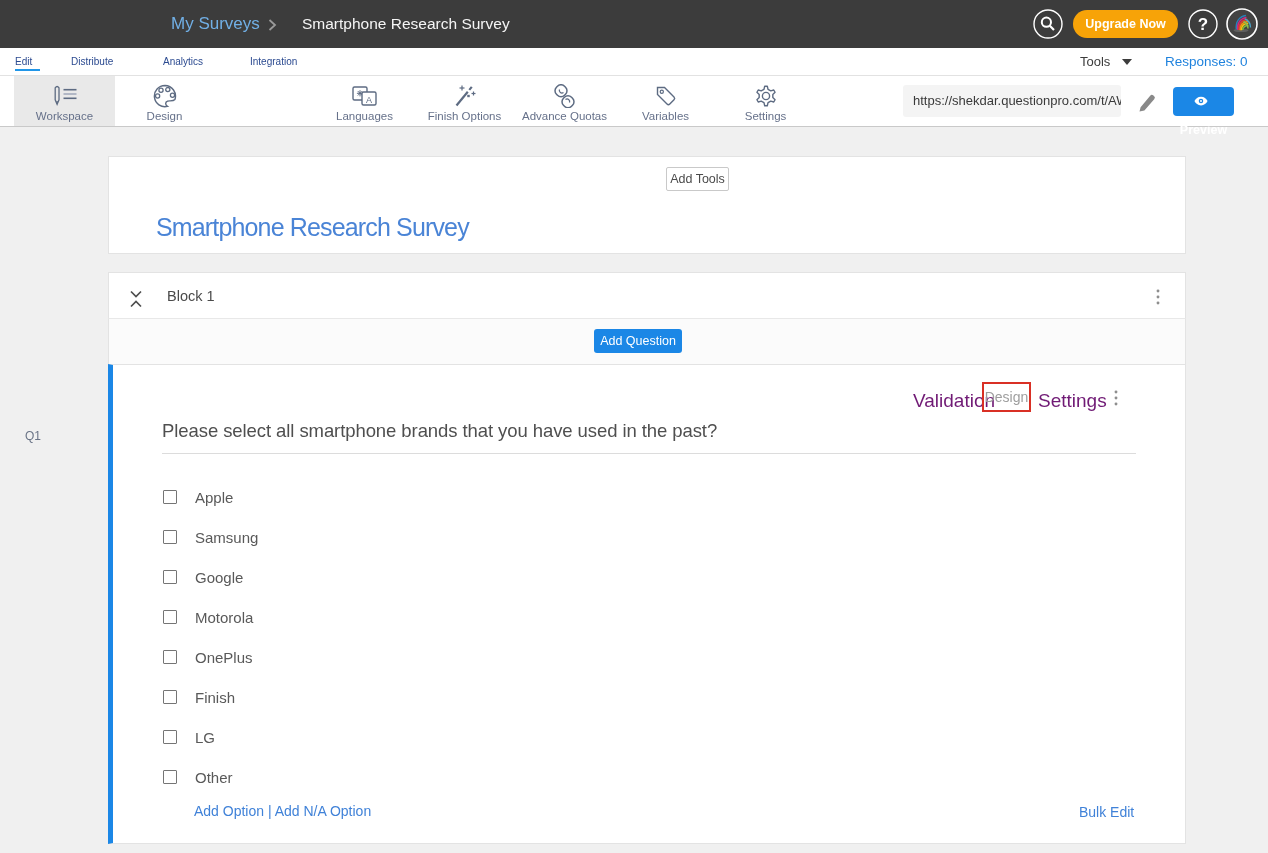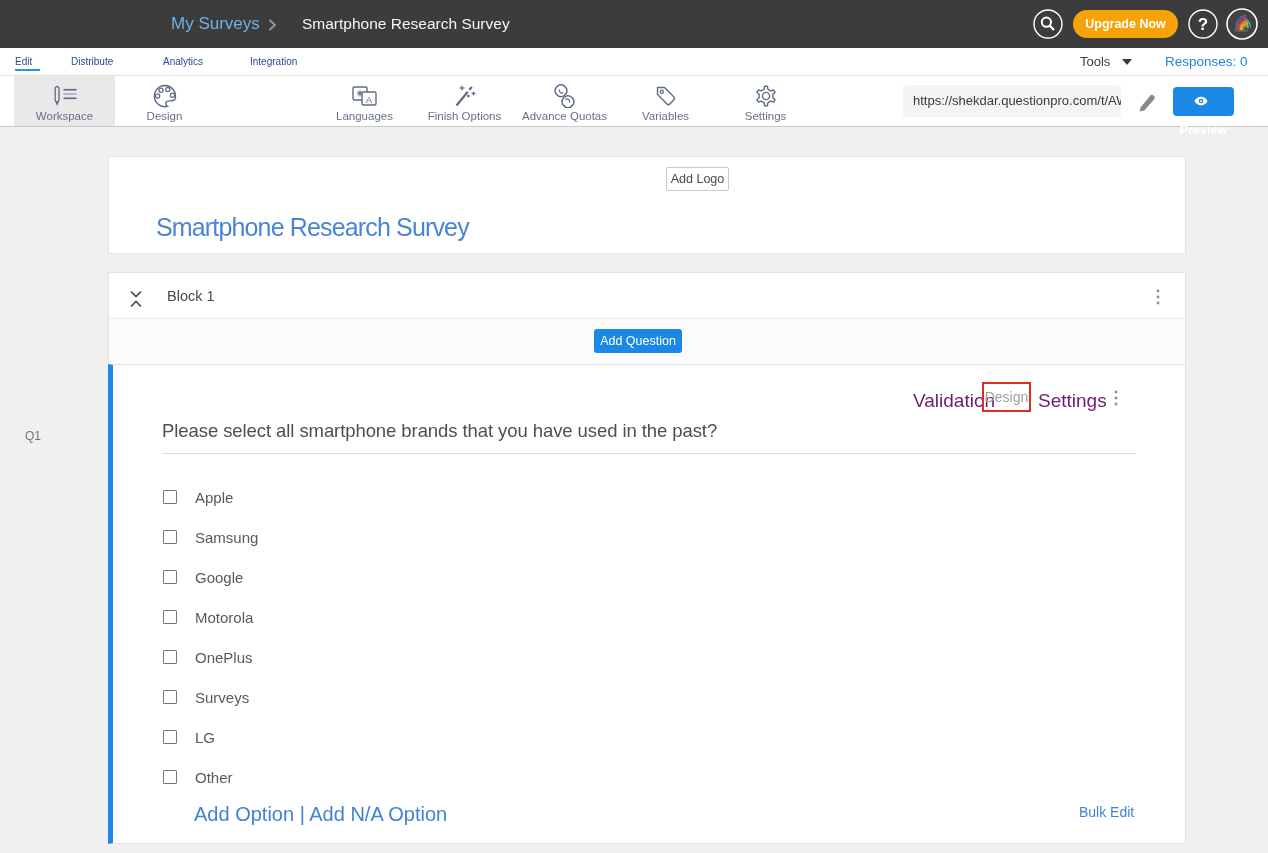--- a/index.html
+++ b/index.html
@@ -42,21 +42,21 @@
 #addqbtn { position:absolute; left:485px; top:10px; width:88px; height:24px; background:#1b87e6; border-radius:3px; color:#fff; font-size:12.5px; font-weight:normal; text-align:center; line-height:24px; }
 
 #qcard { position:absolute; left:108px; top:364px; width:1078px; height:480px; background:#fff; border:1px solid #e3e3e3; border-left:5px solid #1b87e6; }
 .qtab { position:absolute; top:25px; font-size:19px; color:#701a75; }
 #logicbox { position:absolute; left:869px; top:17px; width:49px; height:30px; border:2px solid #d93025; font-size:14px; color:#9e9e9e; text-align:center; line-height:27px; }
 #qtext { position:absolute; left:49px; top:55px; font-size:18.5px; letter-spacing:-0.08px; color:#4f4f4f; }
 #qline { position:absolute; left:49px; top:88px; width:974px; border-bottom:1px solid #dcdcdc; }
 .optrow { position:absolute; left:50px; height:16px; }
 .cbx { position:absolute; left:0; top:0; width:14px; height:14px; border:1.5px solid #757575; border-radius:1px; background:#fff; }
 .optlabel { position:absolute; left:32px; top:0; font-size:15px; color:#595959; line-height:15px; }
-#addopt { position:absolute; left:81px; top:438px; font-size:20px; color:#4082d8; }
+#addopt { position:absolute; left:81px; top:438px; font-size:14px; color:#4082d8; }
 #bulkedit { position:absolute; left:966px; top:439px; font-size:14px; color:#4082d8; }
 </style>
 </head>
 <body>
 
 <div id="topbar">
   <span id="mysurveys">My Surveys</span>
   <svg width="9" height="12" viewBox="0 0 9 12" style="position:absolute;left:268px;top:19px;">
     <path d="M1.5 1 L7 6 L1.5 11" fill="none" stroke="#9a9a9a" stroke-width="1.8"></path>
   </svg>
@@ -188,21 +188,21 @@
       <path d="M8 0.5 C4.5 0.5 1.8 2.8 0.5 5.5 C1.8 8.2 4.5 10.5 8 10.5 C11.5 10.5 14.2 8.2 15.5 5.5 C14.2 2.8 11.5 0.5 8 0.5 Z" fill="#fff"></path>
       <circle cx="8" cy="5.5" r="2.6" fill="#1b87e6"></circle>
       <circle cx="8" cy="5.5" r="1.1" fill="#fff"></circle>
     </svg><span style="display:inline-block;">Preview</span>
   </div>
 </div>
 
 <span id="q1label">Q1</span>
 
 <div id="card1">
-  <div id="addlogo">Add Logo</div>
+  <div id="addlogo">Add Tools</div>
   <span id="surveytitle">Smartphone Research Survey</span>
 </div>
 
 <div id="blockhdr">
   <svg width="14" height="18" viewBox="0 0 14 18" style="position:absolute;left:20px;top:17px;">
     <path d="M2 1.5 L7 6.5 L12 1.5" fill="none" stroke="#4e4e4e" stroke-width="1.7"></path>
     <path d="M2 16.5 L7 11.5 L12 16.5" fill="none" stroke="#4e4e4e" stroke-width="1.7"></path>
   </svg>
   <span id="blocklabel">Block 1</span>
   <svg width="4" height="16" viewBox="0 0 4 16" style="position:absolute;left:1047px;top:16px;">
@@ -242,21 +242,21 @@
   <div class="optrow" style="top:245px;">
       <span class="cbx"></span>
       <span class="optlabel">Motorola</span>
     </div>
   <div class="optrow" style="top:285px;">
       <span class="cbx"></span>
       <span class="optlabel">OnePlus</span>
     </div>
   <div class="optrow" style="top:325px;">
       <span class="cbx"></span>
-      <span class="optlabel">Surveys</span>
+      <span class="optlabel">Finish</span>
     </div>
   <div class="optrow" style="top:365px;">
       <span class="cbx"></span>
       <span class="optlabel">LG</span>
     </div>
   <div class="optrow" style="top:405px;">
       <span class="cbx"></span>
       <span class="optlabel">Other</span>
     </div>
   <span id="addopt">Add Option | Add N/A Option</span>

